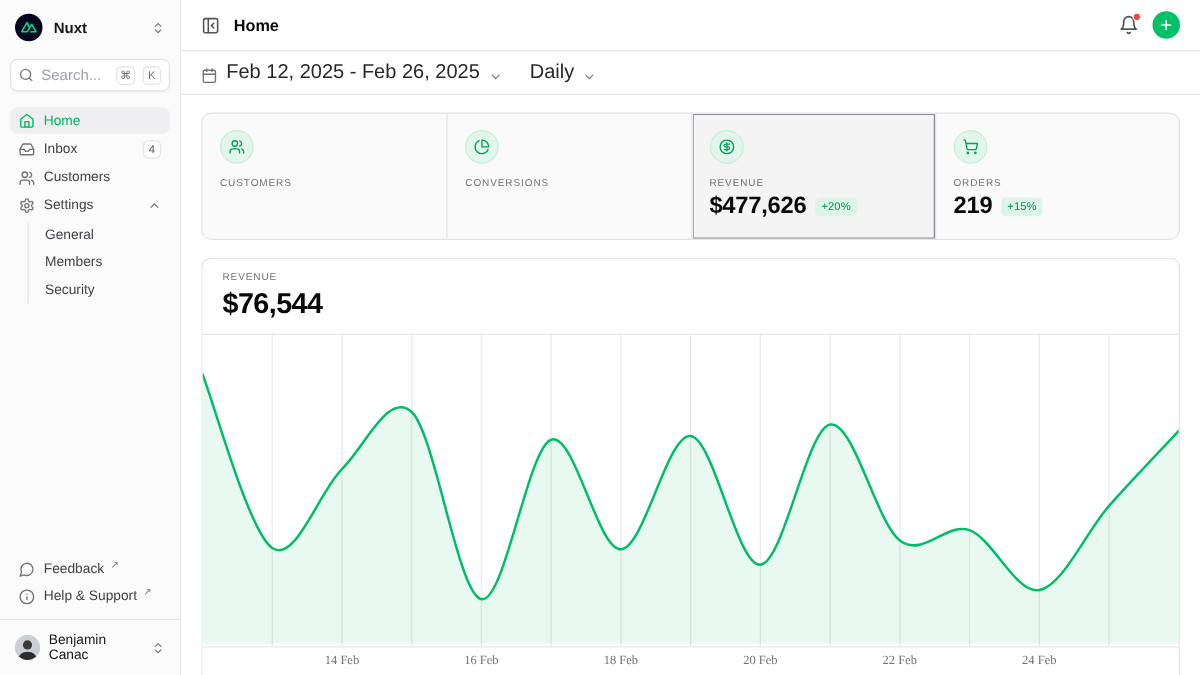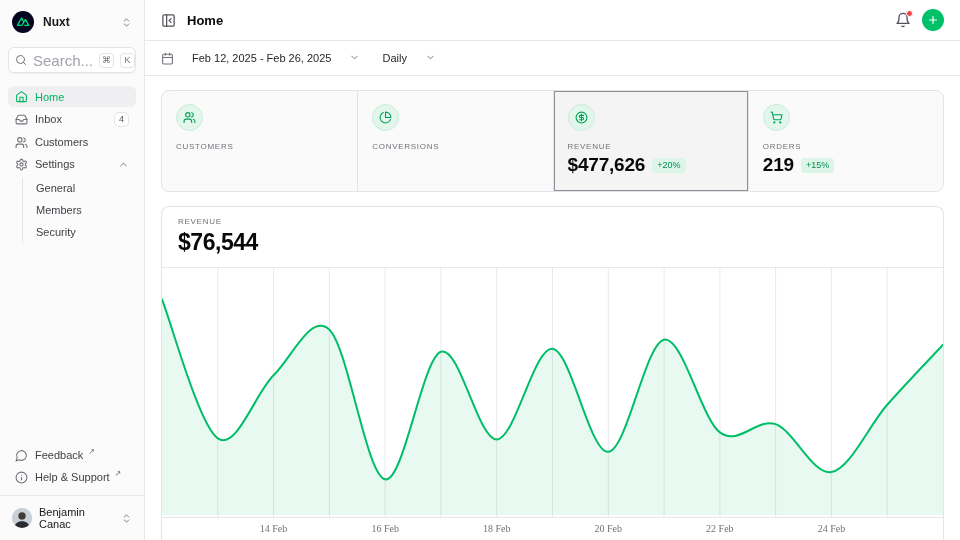--- a/index.html
+++ b/index.html
@@ -15,21 +15,21 @@
              display:flex; flex-direction:column; padding:8px; }
   .logo-row { display:flex; align-items:center; gap:9px; padding:3px 4px; margin-bottom:11px; }
   .logo-badge { width:22px; height:22px; border-radius:50%; background:#020420;
                 display:flex; align-items:center; justify-content:center; flex:none; }
   .brand { font-size:12px; font-weight:600; flex:1; color:#18181b; }
   .muted-ic { color:#71717a; }
 
   .search-box { display:flex; align-items:center; gap:6px; background:#fff; border:1px solid #e4e4e7;
                 border-radius:6px; height:26px; padding:0 6px; box-shadow:0 1px 2px rgba(0,0,0,.04);
                 margin-bottom:13px; }
-  .search-ph { color:#a1a1aa; font-size:15px; flex:1; }
+  .search-ph { color:#a1a1aa; font-size:12px; flex:1; }
   .kbd { border:1px solid #e4e4e7; border-radius:4px; background:#fff; color:#71717a; font-size:9px;
          min-width:15px; height:15px; display:flex; align-items:center; justify-content:center; padding:0 2px; }
 
   .nav { display:flex; flex-direction:column; gap:1px; }
   .nav-item { display:flex; align-items:center; gap:7px; padding:4px 7px; border-radius:6px;
               font-size:11px; color:#3f3f46; cursor:default; }
   .nav-item .ni-icon { color:#71717a; display:flex; flex:none; }
   .nav-item.active { background:#efeff1; color:#00b564; }
   .nav-item.active .ni-icon { color:#00b564; }
   .nav-item .trail { margin-left:auto; display:flex; align-items:center; }
@@ -54,21 +54,21 @@
   .icon-btn { color:#52525b; display:flex; align-items:center; }
   .page-title { font-size:13px; font-weight:600; color:#09090b; }
   .bell-wrap { position:relative; }
   .bell-dot { position:absolute; top:-2px; right:-2px; width:7px; height:7px; border-radius:50%;
               background:#ef4444; border:1.5px solid #fff; }
   .add-btn { width:22px; height:22px; border-radius:50%; background:#00c16a; color:#fff;
              display:flex; align-items:center; justify-content:center; }
 
   .filterbar { height:35px; min-height:35px; border-bottom:1px solid #e7e7e9; display:flex;
                align-items:center; gap:22px; padding:0 16px; }
-  .filter-btn { display:flex; align-items:flex-start; gap:18px; font-size:11px; font-weight:500; color:#27272a; }
+  .filter-btn { display:flex; align-items:flex-end; gap:7px; font-size:16px; font-weight:500; color:#27272a; }
   .chev { color:#71717a; display:flex; }
 
   .content { padding:14px 16px 0; flex:1; display:flex; flex-direction:column; min-height:0; }
 
   .stats { display:grid; grid-template-columns:repeat(4,1fr); border:1px solid #e4e4e7; border-radius:8px;
            background:#fafafa; overflow:hidden; flex:none; }
   .stat-cell { padding:13px 14px 15px; }
   .stat-cell + .stat-cell { border-left:1px solid #e4e4e7; }
   .stat-cell.selected { background:#f4f4f5; box-shadow:inset 0 0 0 1px #8f8f99; }
   .stat-icon { width:27px; height:27px; border-radius:50%; background:#e2f6ec; border:1px solid #c6edda;

